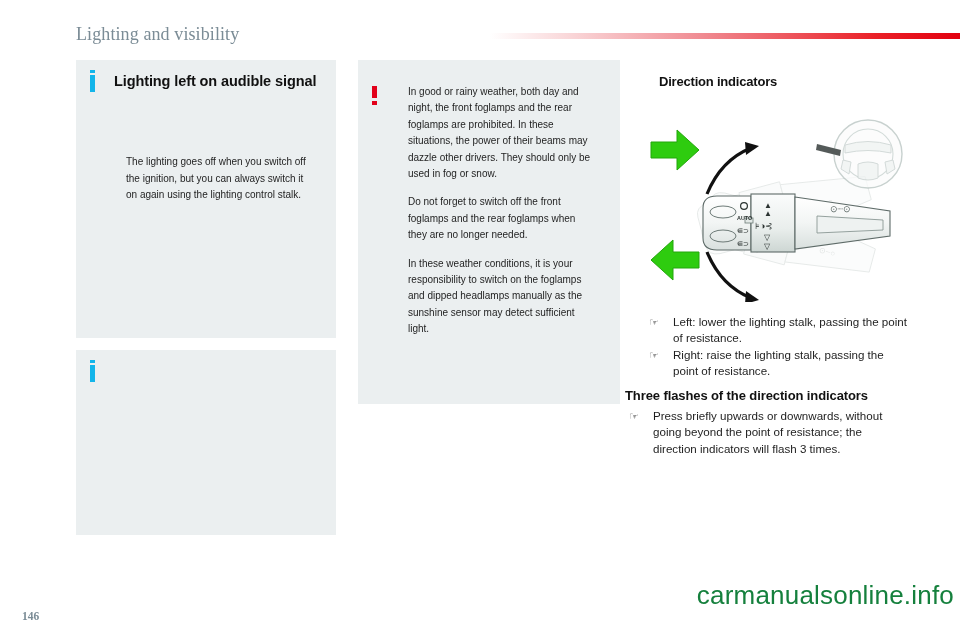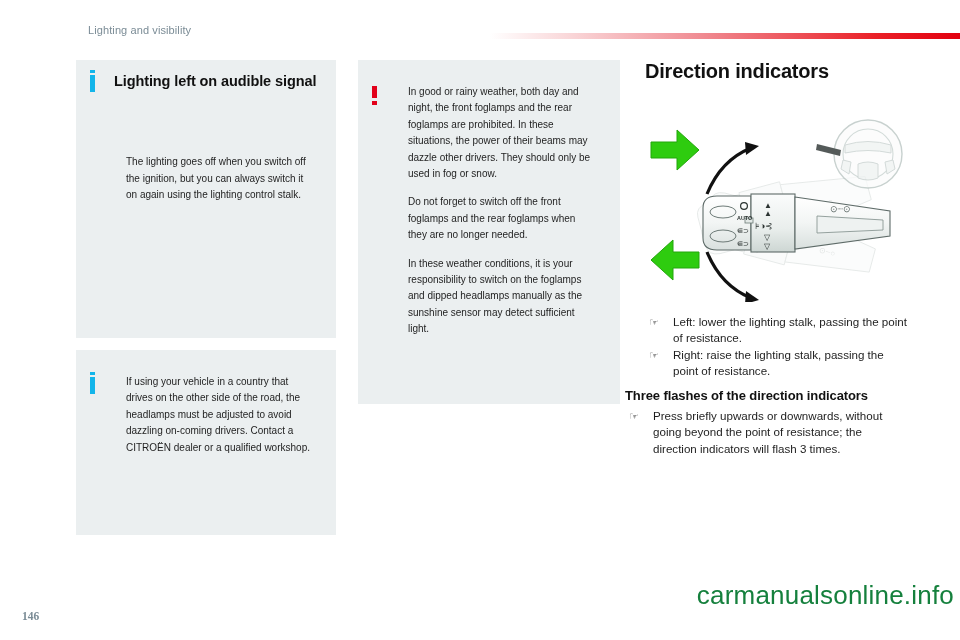--- a/index.html
+++ b/index.html
@@ -18,25 +18,26 @@
 
   
   .header {
     position: absolute;
     top: 0; left: 0;
     width: 960px;
     height: 48px;
   }
   .header-title {
     position: absolute;
-    left: 88px;
+    left: 76px;
     top: 24px;
-    font-size: 11px;
+    font-size: 18px;
     color: #7b8c96;
     letter-spacing: 0.1px;
+    font-family: Liberation Serif, serif;
   }
   .header-rule {
     position: absolute;
     left: 490px;
     top: 33px;
     width: 470px;
     height: 6px;
     background: linear-gradient(to right, #ffffff 0%, #f9d4d6 18%, #f08b92 45%, #ea2128 82%, #e2000f 100%);
   }
 
@@ -124,24 +125,24 @@
     font-size: 10px;
     line-height: 16.4px;
     color: #1e1e1e;
     margin: 12px;
   }
   .body-text + .body-text { margin-top: 16.4px; }
   .spacer-para { height: 49px; }
 
   
   .section-title {
-    font-size: 20px;
+    font-size: 13px;
     font-weight: bold;
     color: #111;
-    margin: 0;
+    margin: 14px;
     letter-spacing: -0.2px;
   }
   .subsection-title {
     font-size: 13px;
     font-weight: bold;
     color: #111;
     margin: 0 0 4px 0;
     line-height: 1.22;
     letter-spacing: -0.1px;
   }
@@ -225,21 +226,20 @@
     <span class="icon-info"></span>
     <h2 class="box-title">Lighting left on audible signal</h2>
     <div class="spacer-para"></div>
     <p class="body-text">The lighting goes off when you switch off the ignition, but you can always switch it on again using the lighting control stalk.</p>
   </div>
 </div>
 
 <div class="note-box box-left-2">
   <div class="box-inner">
     <span class="icon-info"></span>
-    <p class="body-text">If using your vehicle in a country that drives on the other side of the road, the headlamps must be adjusted to avoid dazzling on-coming drivers. Contact a CITROËN dealer or a qualified workshop.</p>
   </div>
 </div>
 
 <div class="note-box box-mid-1">
   <div class="box-inner">
     <span class="icon-warning"></span>
     <p class="body-text">In good or rainy weather, both day and night, the front foglamps and the rear foglamps are prohibited. In these situations, the power of their beams may dazzle other drivers. They should only be used in fog or snow.</p>
     <p class="body-text" style="margin-top:0">Do not forget to switch off the front foglamps and the rear foglamps when they are no longer needed.</p>
     <p class="body-text" style="margin-top:0">In these weather conditions, it is your responsibility to switch on the foglamps and dipped headlamps manually as the sunshine sensor may detect sufficient light.</p>
   </div>

